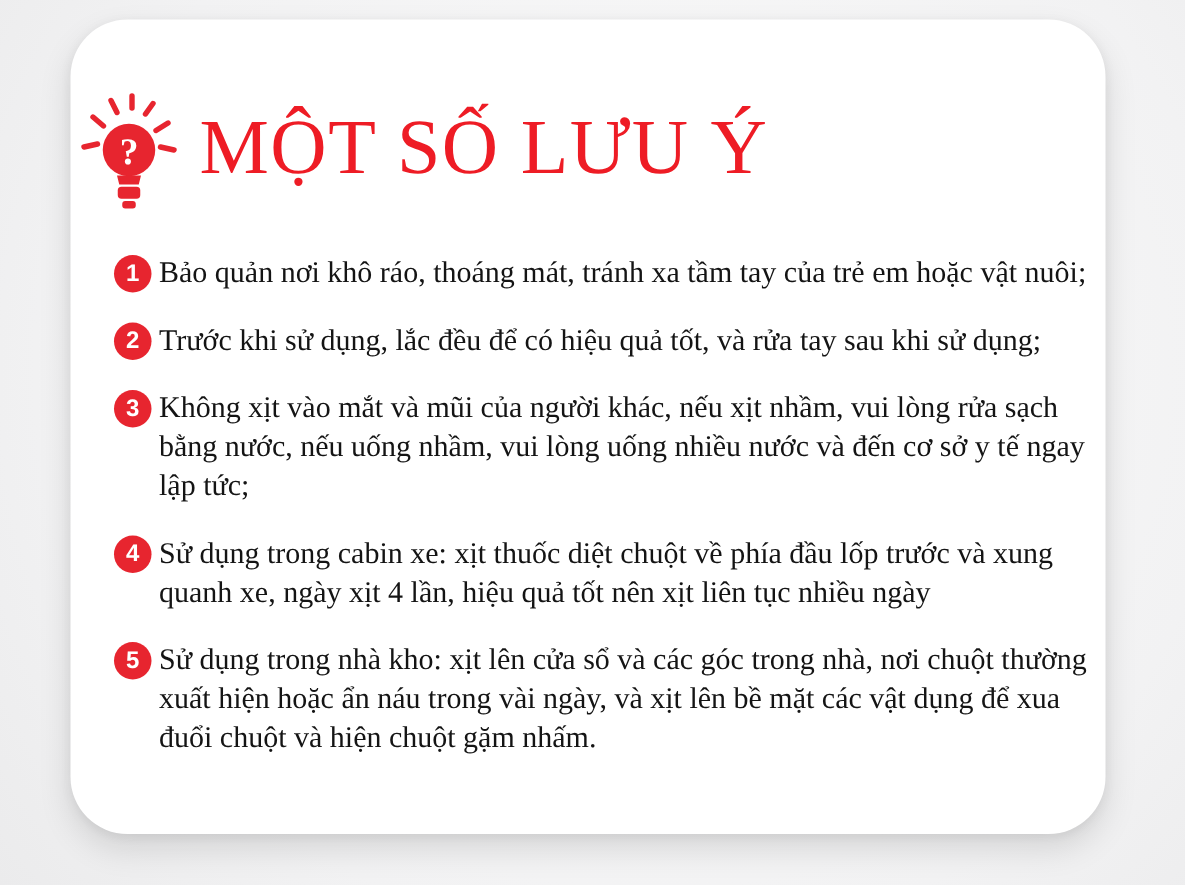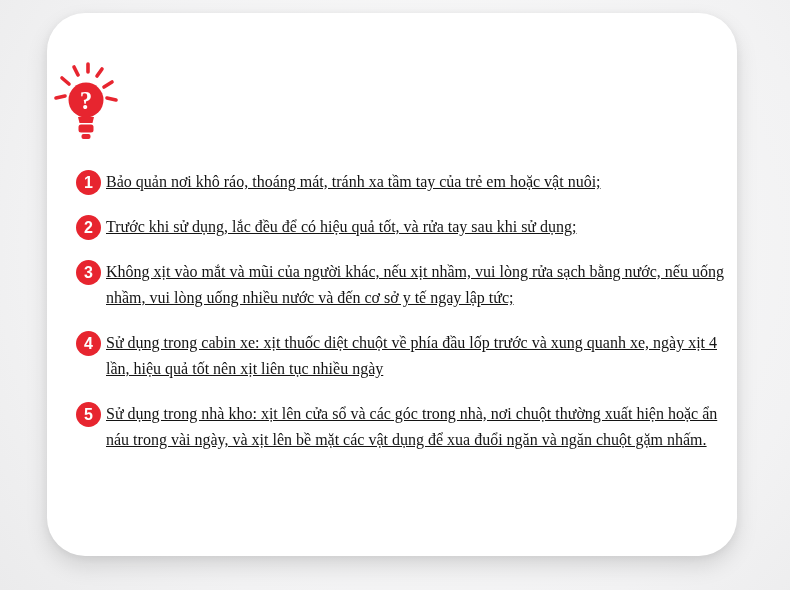--- a/index.html
+++ b/index.html
@@ -71,24 +71,23 @@
     background: #e7252f;
     color: #ffffff;
     font-family: "Liberation Sans", sans-serif;
     font-weight: 700;
     font-size: 16px;
     line-height: 25px;
     text-align: center;
     margin-top: 1px;
   }
   .note-text {
-    font-size: 16px;
+    font-size: 20px;
     line-height: 26px;
     color: #141414;
-    text-decoration: underline;
   }
 </style>
 </head>
 <body>
 
 <div class="card">
 
   <div class="header">
     <div class="bulb-wrap">
       <svg width="68" height="80" viewBox="0 0 68 80" xmlns="http://www.w3.org/2000/svg">
@@ -101,20 +100,21 @@
           <line x1="60" y1="20" x2="52" y2="25"></line>
           <line x1="64" y1="38" x2="55" y2="36"></line>
         </g>
         <circle cx="34" cy="38" r="17.5" fill="#e7252f"></circle>
         <path d="M26 55 L42 55 L40.5 61 L27.5 61 Z" fill="#e7252f"></path>
         <rect x="26.5" y="62.5" width="15" height="8" rx="2.5" fill="#e7252f"></rect>
         <rect x="29.5" y="72" width="9" height="5" rx="2" fill="#e7252f"></rect>
         <text x="34" y="47" text-anchor="middle" font-family="&quot;Liberation Serif&quot;, serif" font-size="25" font-weight="700" fill="#ffffff">?</text>
       </svg>
     </div>
+    <h1 class="title">MỘT SỐ LƯU Ý</h1>
   </div>
 
   <ol class="notes">
     <li class="note-item">
       <span class="badge">1</span>
       <span class="note-text">Bảo quản nơi khô ráo, thoáng mát, tránh xa tầm tay của trẻ em hoặc vật nuôi;</span>
     </li>
     <li class="note-item">
       <span class="badge">2</span>
       <span class="note-text">Trước khi sử dụng, lắc đều để có hiệu quả tốt, và rửa tay sau khi sử dụng;</span>
@@ -122,17 +122,17 @@
     <li class="note-item">
       <span class="badge">3</span>
       <span class="note-text">Không xịt vào mắt và mũi của người khác, nếu xịt nhầm, vui lòng rửa sạch bằng nước, nếu uống nhầm, vui lòng uống nhiều nước và đến cơ sở y tế ngay lập tức;</span>
     </li>
     <li class="note-item">
       <span class="badge">4</span>
       <span class="note-text">Sử dụng trong cabin xe: xịt thuốc diệt chuột về phía đầu lốp trước và xung quanh xe, ngày xịt 4 lần, hiệu quả tốt nên xịt liên tục nhiều ngày</span>
     </li>
     <li class="note-item">
       <span class="badge">5</span>
-      <span class="note-text">Sử dụng trong nhà kho: xịt lên cửa sổ và các góc trong nhà, nơi chuột thường xuất hiện hoặc ẩn náu trong vài ngày, và xịt lên bề mặt các vật dụng để xua đuổi ngăn và ngăn chuột gặm nhấm.</span>
+      <span class="note-text">Sử dụng trong nhà kho: xịt lên cửa sổ và các góc trong nhà, nơi chuột thường xuất hiện hoặc ẩn náu trong vài ngày, và xịt lên bề mặt các vật dụng để xua đuổi chuột và hiện chuột gặm nhấm.</span>
     </li>
   </ol>
 
 </div>
 
 </body></html>

